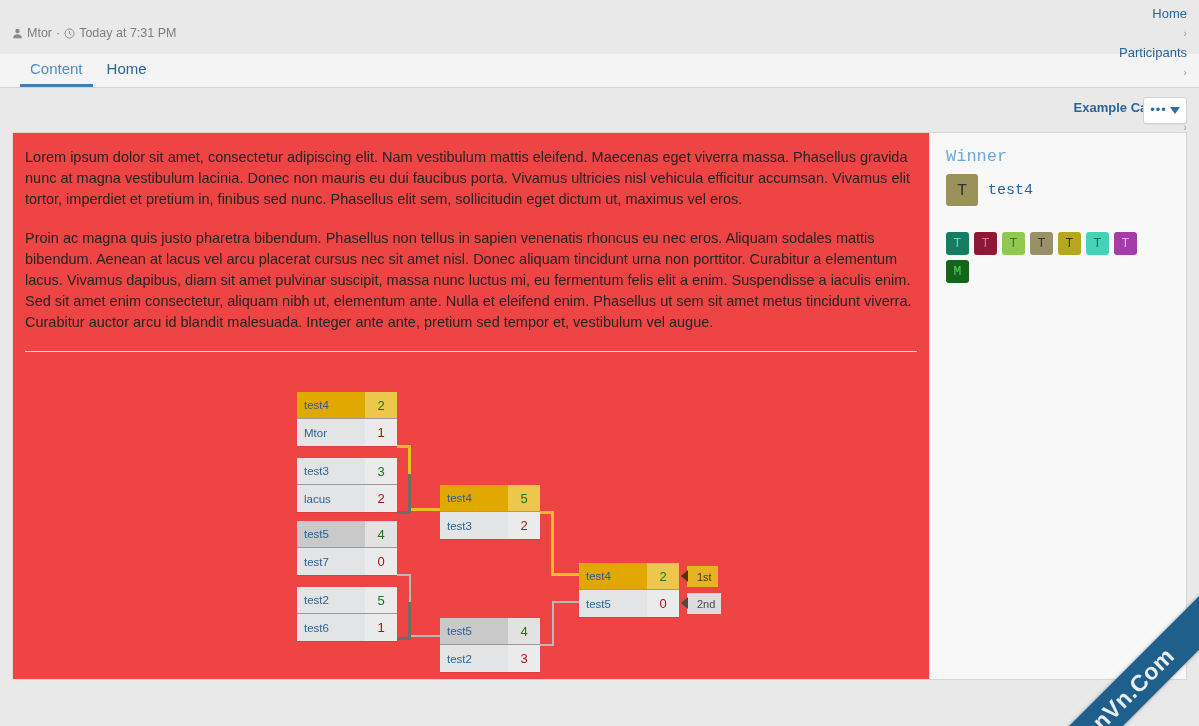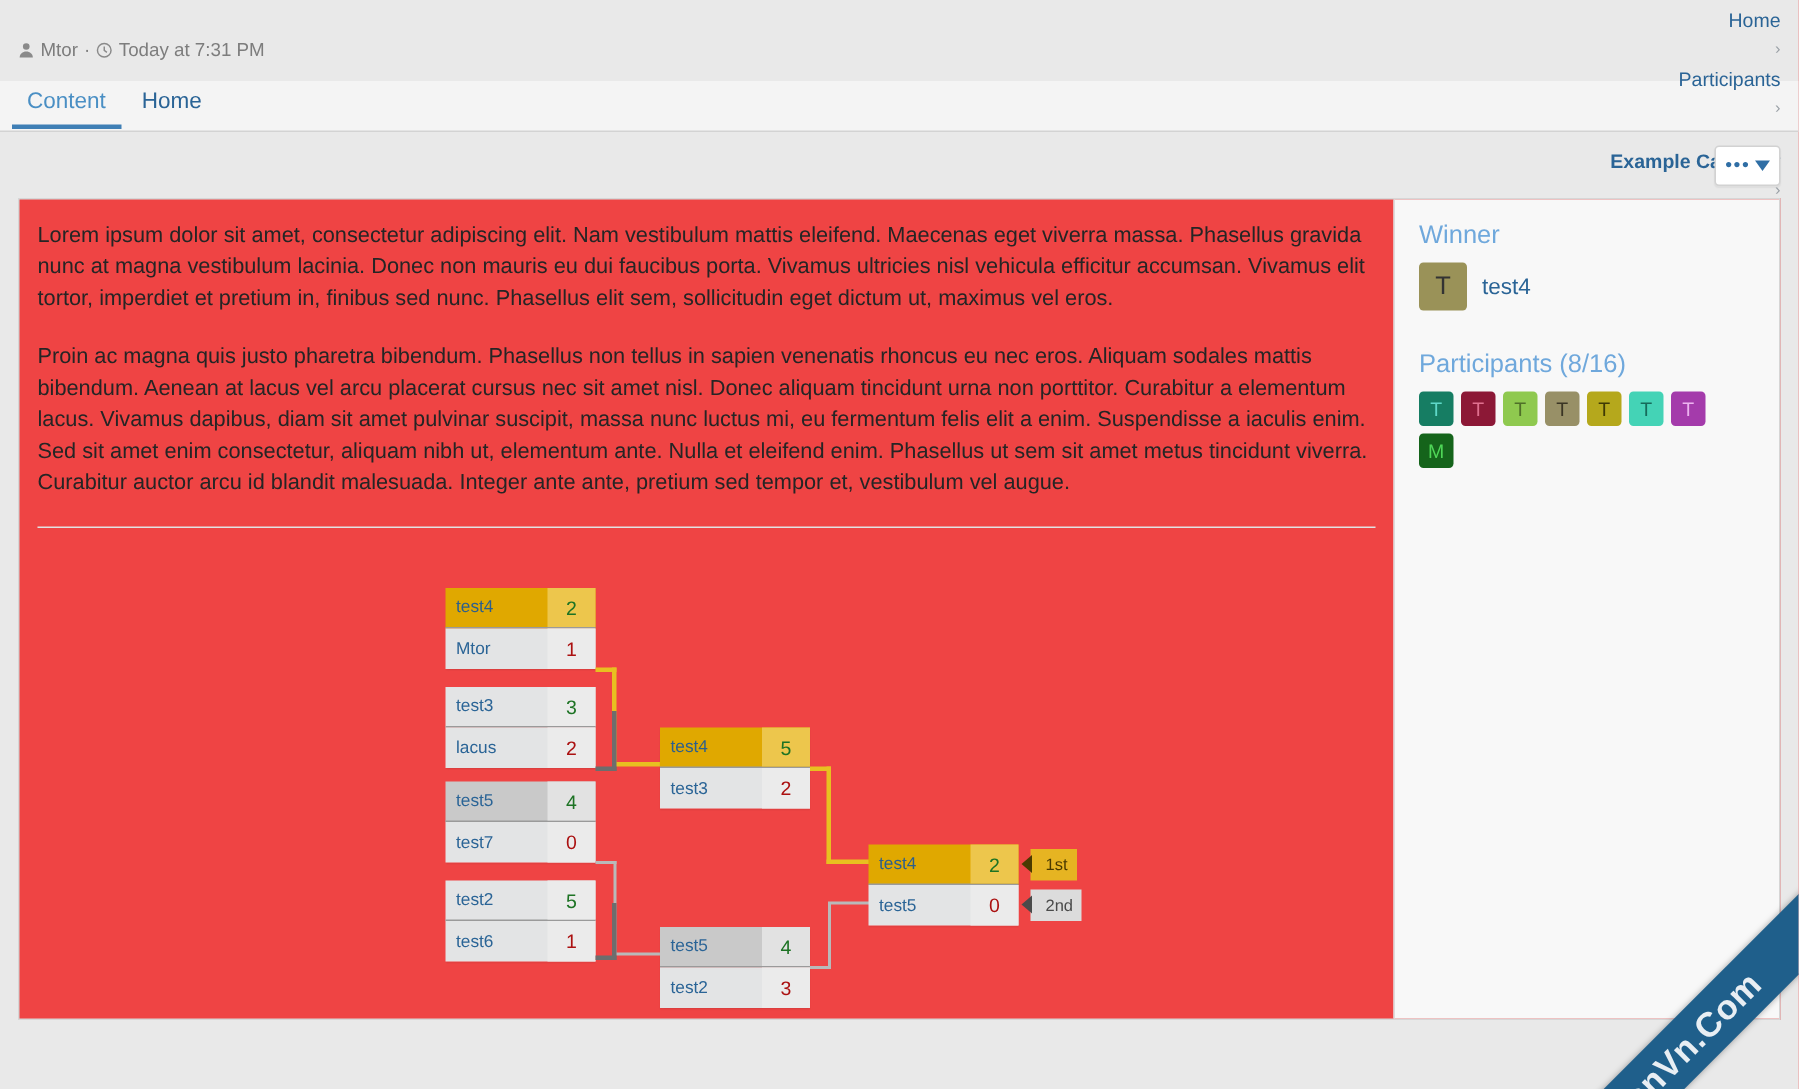--- a/index.html
+++ b/index.html
@@ -43,23 +43,23 @@
     align-items: center;
     gap: 4px;
     margin-bottom: 14px;
   }
   .meta-icon { display: inline-flex; align-items: center; color: #8a8a8a; }
 
   
   .tabbar {
     border-bottom: 1px solid #d3d3d3;
     background: #f4f4f4;
-    padding: 0 8px;
-    display: flex;
-    align-items: flex-start;
+    padding: 0 20px;
+    display: flex;
+    align-items: center;
     height: 34px;
     gap: 4px;
   }
   .tab {
     font-size: 15px;
     color: #2a6496;
     padding: 5px 10px 6px 10px;
     cursor: pointer;
     border-bottom: 3px solid transparent;
     line-height: 1.2;
@@ -109,20 +109,21 @@
     flex: 1 1 auto;
     padding: 14px 12px 0 12px;
     overflow: hidden;
   }
   .panel-side {
     width: 257px;
     flex: 0 0 257px;
     border-left: 1px solid #dcdcdc;
     background: #f8f8f8;
     padding: 14px 14px 0 16px;
+    font-family: Liberation Mono, monospace;
   }
 
   .body-text {
     font-size: 14.5px;
     line-height: 21px;
     color: #252525;
     margin: 0 0 18px 0;
   }
   .hr { border: 0; border-top: 1px solid #e2e2e2; margin: 4px 0 0 0; }
 
@@ -397,21 +398,20 @@
 
     </div>
 
     <aside class="panel-side">
       <h3 class="side-title">Winner</h3>
       <div class="winner-row">
         <span class="avatar-lg" id="winner-avatar" style="background: rgb(154, 146, 88);">T</span>
         <span class="winner-name">test4</span>
       </div>
 
-      <h3 class="side-title">Participants (8/16)</h3>
       <div class="avatars" id="participants-list">
           <span class="avatar-sm" style="background: rgb(22, 125, 99); color: rgb(95, 216, 200);">T</span>
           <span class="avatar-sm" style="background: rgb(140, 24, 54); color: rgb(224, 112, 143);">T</span>
           <span class="avatar-sm" style="background: rgb(143, 201, 79); color: rgb(79, 111, 40);">T</span>
           <span class="avatar-sm" style="background: rgb(152, 144, 103); color: rgb(58, 53, 36);">T</span>
           <span class="avatar-sm" style="background: rgb(181, 168, 28); color: rgb(63, 58, 5);">T</span>
           <span class="avatar-sm" style="background: rgb(68, 211, 182); color: rgb(22, 107, 91);">T</span>
           <span class="avatar-sm" style="background: rgb(164, 59, 171); color: rgb(237, 179, 240);">T</span>
           <span class="avatar-sm" style="background: rgb(21, 100, 27); color: rgb(79, 214, 87);">M</span>
         </div>

